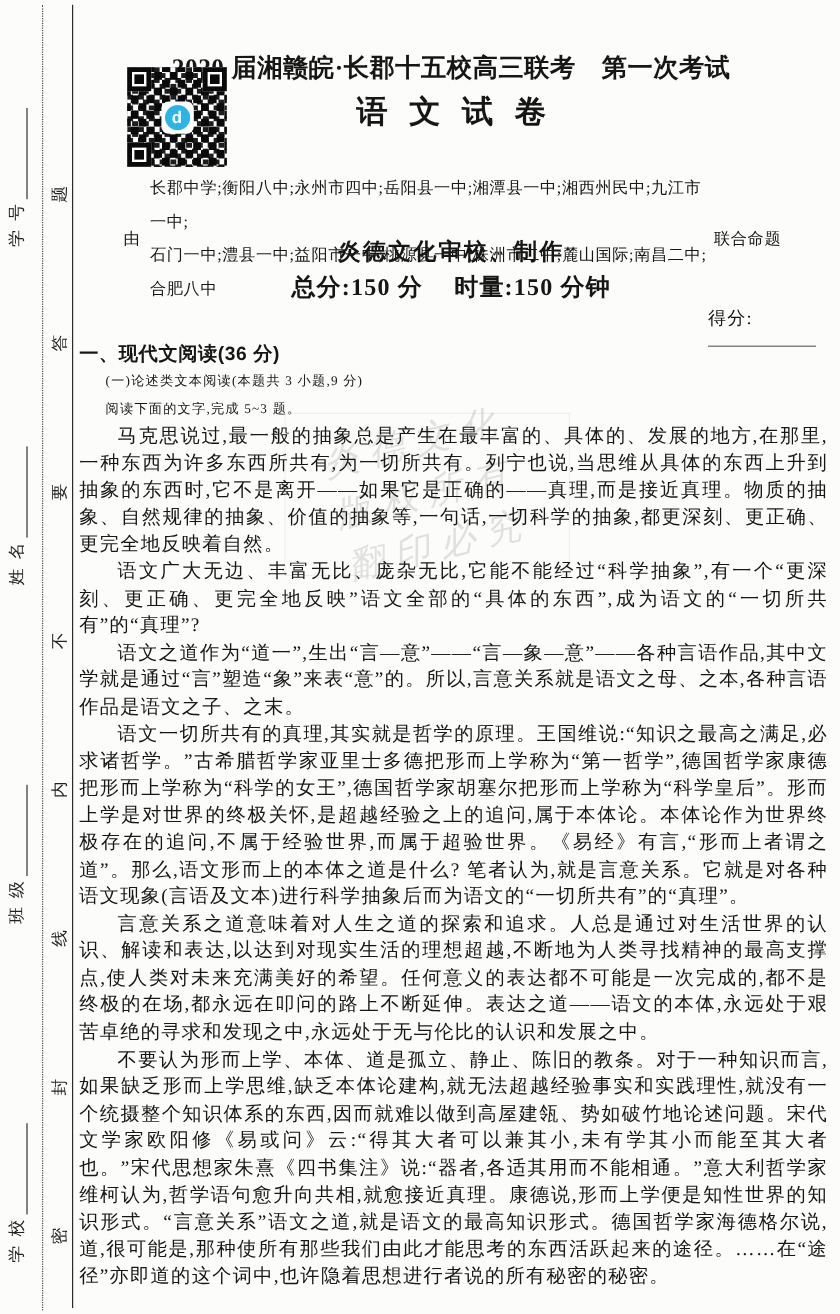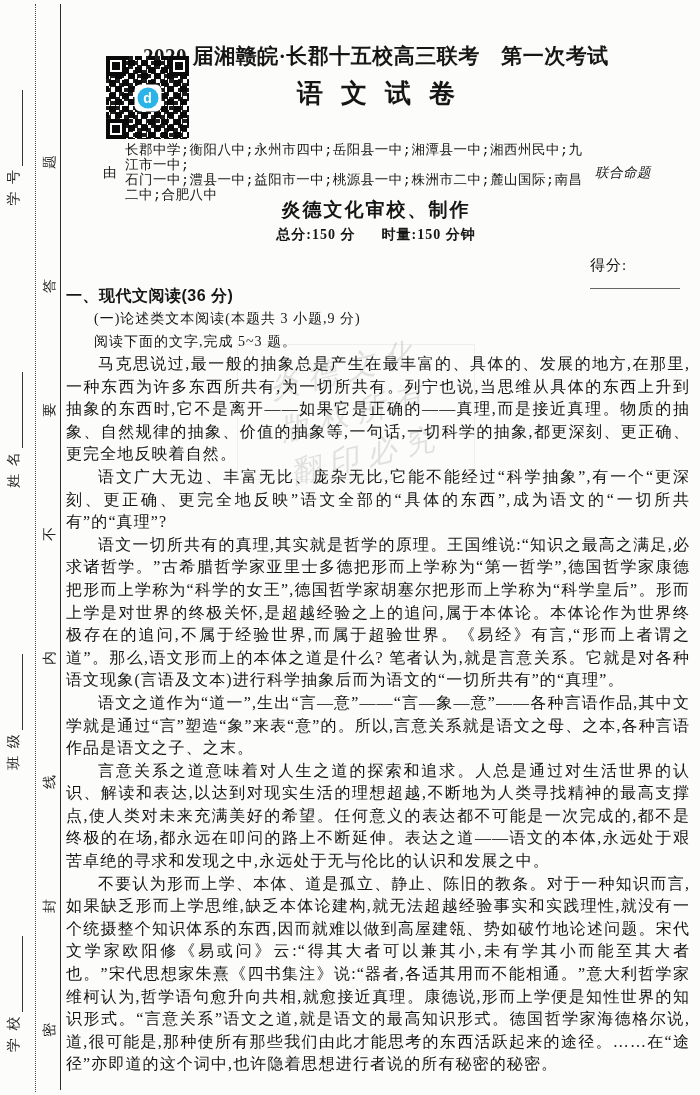--- a/index.html
+++ b/index.html
@@ -41,40 +41,40 @@
   .qr-logo{position:absolute;left:50%;top:50%;transform:translate(-50%,-50%);
     width:27px;height:27px;background:#fff;border-radius:6px;
     display:flex;align-items:center;justify-content:center;}
   .qr-logo span{width:21px;height:21px;border-radius:50%;background:#2bb4e8;color:#fff;
     font-family:"Liberation Sans",sans-serif;font-weight:bold;font-size:14px;
     display:flex;align-items:center;justify-content:center;}
   
   .schools-row{position:absolute;left:103px;top:143px;width:548px;display:flex;align-items:center;
     font-size:13.5px;letter-spacing:0.5px;}
   .by{flex:0 0 auto;margin-right:8px;}
-  .school-lines{flex:1;line-height:15px;font-family:Liberation Mono, monospace;}
-  .joint{flex:0 0 auto;margin-left:6px;font-style:italic;}
+  .school-lines{flex:1;line-height:28px;}
+  .joint{flex:0 0 auto;margin-left:6px;}
   .producer{position:absolute;left:62px;top:197px;width:628px;text-align:center;
     font-family:"Liberation Sans","DejaVu Sans",sans-serif;font-weight:bold;font-size:19px;letter-spacing:2px;}
   .score-info{position:absolute;left:62px;top:226px;width:628px;text-align:center;
-    font-size:14px;font-weight:bold;letter-spacing:1px;}
+    font-size:20px;font-weight:bold;letter-spacing:1px;}
   .score-info .gap{display:inline-block;width:26px;}
   .score-line{position:absolute;left:590px;top:256px;font-size:15px;letter-spacing:1px;}
   .score-blank{display:inline-block;width:90px;height:13px;border-bottom:1.2px solid #666;}
   
   .wm-box{position:absolute;left:237px;top:344px;width:236px;height:134px;
     border:1px solid rgba(0,0,0,0.05);z-index:0;}
   .wm-rot{position:absolute;inset:-10px;display:flex;flex-direction:column;justify-content:center;align-items:center;
     transform:rotate(-14deg);font-size:30px;letter-spacing:9px;color:rgba(60,60,60,0.14);
     line-height:44px;white-space:nowrap;font-style:italic;}
   
   .main{position:absolute;left:66px;top:284px;width:624px;z-index:1;}
   .h1{font-family:"Liberation Sans","DejaVu Sans",sans-serif;font-weight:bold;
     font-size:16px;line-height:23px;letter-spacing:0.5px;}
-  .h2{font-size:14px;line-height:23px;text-indent:2em;letter-spacing:1px;}
+  .h2{font-size:11px;line-height:23px;text-indent:2em;letter-spacing:1px;}
   p.para{margin:0;font-size:16px;line-height:22.6px;letter-spacing:1.1px;
     text-align:justify;text-indent:2em;}
   .footer{position:absolute;left:62px;top:1054px;width:628px;text-align:center;
     font-size:13.5px;font-style:italic;letter-spacing:1px;}
 </style>
 </head>
 <body>
 
 <div class="page">
 
@@ -142,20 +142,20 @@
       <div>翻印必究</div>
     </div>
   </div>
 
   <div class="main">
     <div class="h1">一、现代文阅读(36 分)</div>
     <div class="h2">(一)论述类文本阅读(本题共 3 小题,9 分)</div>
     <div class="h2">阅读下面的文字,完成 5~3 题。</div>
     <p class="para">马克思说过,最一般的抽象总是产生在最丰富的、具体的、发展的地方,在那里,一种东西为许多东西所共有,为一切所共有。列宁也说,当思维从具体的东西上升到抽象的东西时,它不是离开——如果它是正确的——真理,而是接近真理。物质的抽象、自然规律的抽象、价值的抽象等,一句话,一切科学的抽象,都更深刻、更正确、更完全地反映着自然。</p>
     <p class="para">语文广大无边、丰富无比、庞杂无比,它能不能经过“科学抽象”,有一个“更深刻、更正确、更完全地反映”语文全部的“具体的东西”,成为语文的“一切所共有”的“真理”?</p>
+    <p class="para">语文之道作为“道一”,生出“言—意”——“言—象—意”——各种言语作品,其中文学就是通过“言”塑造“象”来表“意”的。所以,言意关系就是语文之母、之本,各种言语作品是语文之子、之末。</p>
     <p class="para">语文一切所共有的真理,其实就是哲学的原理。王国维说:“知识之最高之满足,必求诸哲学。”古希腊哲学家亚里士多德把形而上学称为“第一哲学”,德国哲学家康德把形而上学称为“科学的女王”,德国哲学家胡塞尔把形而上学称为“科学皇后”。形而上学是对世界的终极关怀,是超越经验之上的追问,属于本体论。本体论作为世界终极存在的追问,不属于经验世界,而属于超验世界。《易经》有言,“形而上者谓之道”。那么,语文形而上的本体之道是什么? 笔者认为,就是言意关系。它就是对各种语文现象(言语及文本)进行科学抽象后而为语文的“一切所共有”的“真理”。</p>
-    <p class="para">语文之道作为“道一”,生出“言—意”——“言—象—意”——各种言语作品,其中文学就是通过“言”塑造“象”来表“意”的。所以,言意关系就是语文之母、之本,各种言语作品是语文之子、之末。</p>
     <p class="para">言意关系之道意味着对人生之道的探索和追求。人总是通过对生活世界的认识、解读和表达,以达到对现实生活的理想超越,不断地为人类寻找精神的最高支撑点,使人类对未来充满美好的希望。任何意义的表达都不可能是一次完成的,都不是终极的在场,都永远在叩问的路上不断延伸。表达之道——语文的本体,永远处于艰苦卓绝的寻求和发现之中,永远处于无与伦比的认识和发展之中。</p>
     <p class="para">不要认为形而上学、本体、道是孤立、静止、陈旧的教条。对于一种知识而言,如果缺乏形而上学思维,缺乏本体论建构,就无法超越经验事实和实践理性,就没有一个统摄整个知识体系的东西,因而就难以做到高屋建瓴、势如破竹地论述问题。宋代文学家欧阳修《易或问》云:“得其大者可以兼其小,未有学其小而能至其大者也。”宋代思想家朱熹《四书集注》说:“器者,各适其用而不能相通。”意大利哲学家维柯认为,哲学语句愈升向共相,就愈接近真理。康德说,形而上学便是知性世界的知识形式。“言意关系”语文之道,就是语文的最高知识形式。德国哲学家海德格尔说,道,很可能是,那种使所有那些我们由此才能思考的东西活跃起来的途径。……在“途径”亦即道的这个词中,也许隐着思想进行者说的所有秘密的秘密。</p>
   </div>
 
 
 </div>
 
 </body></html>

